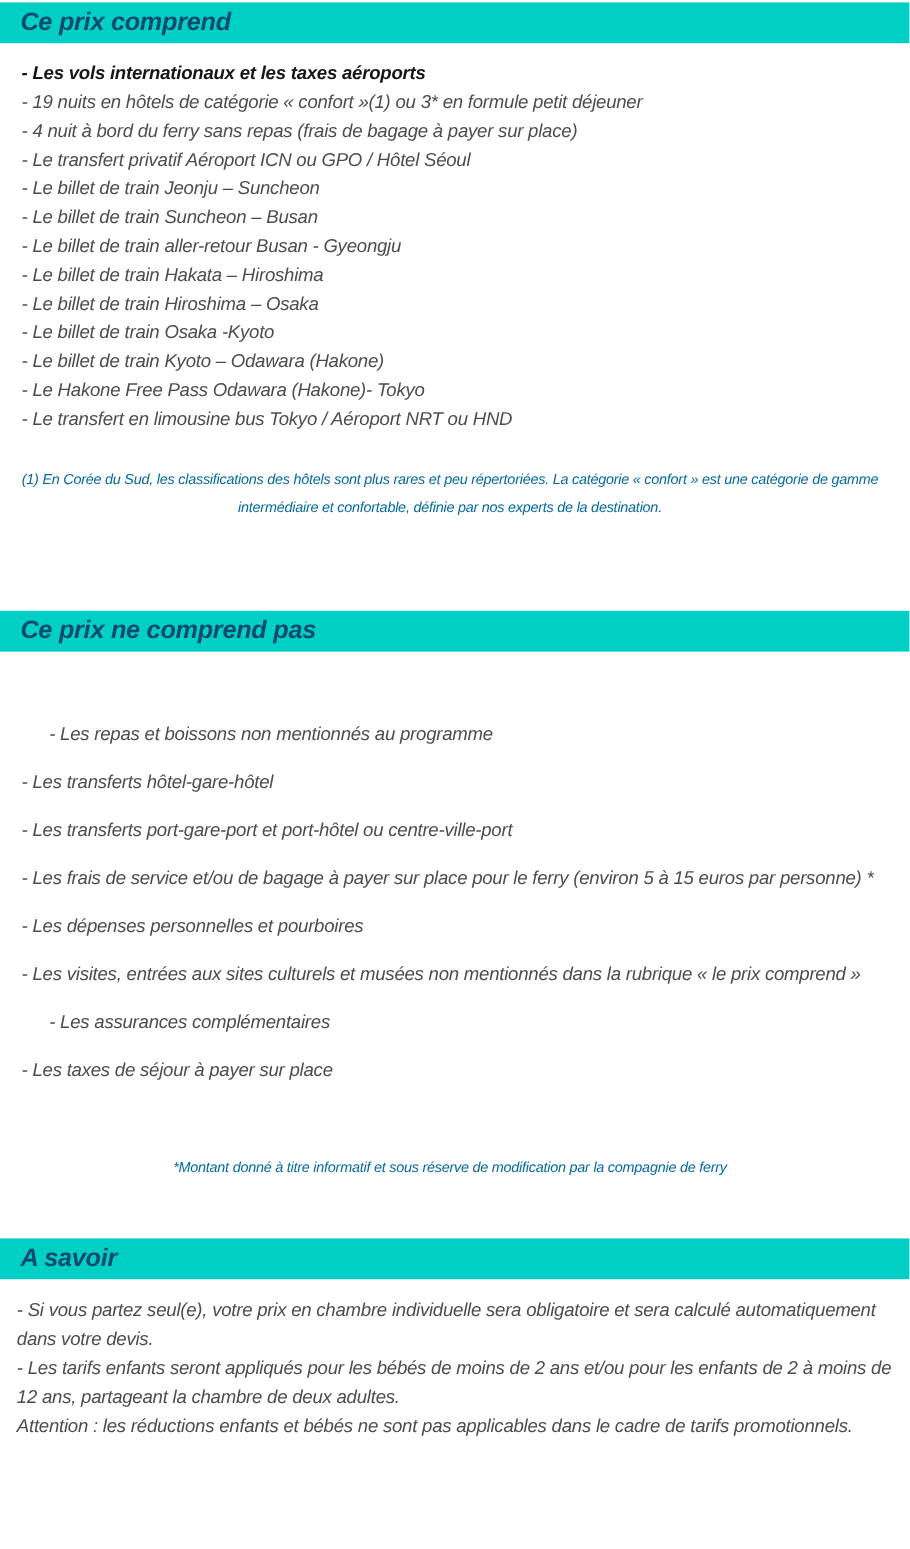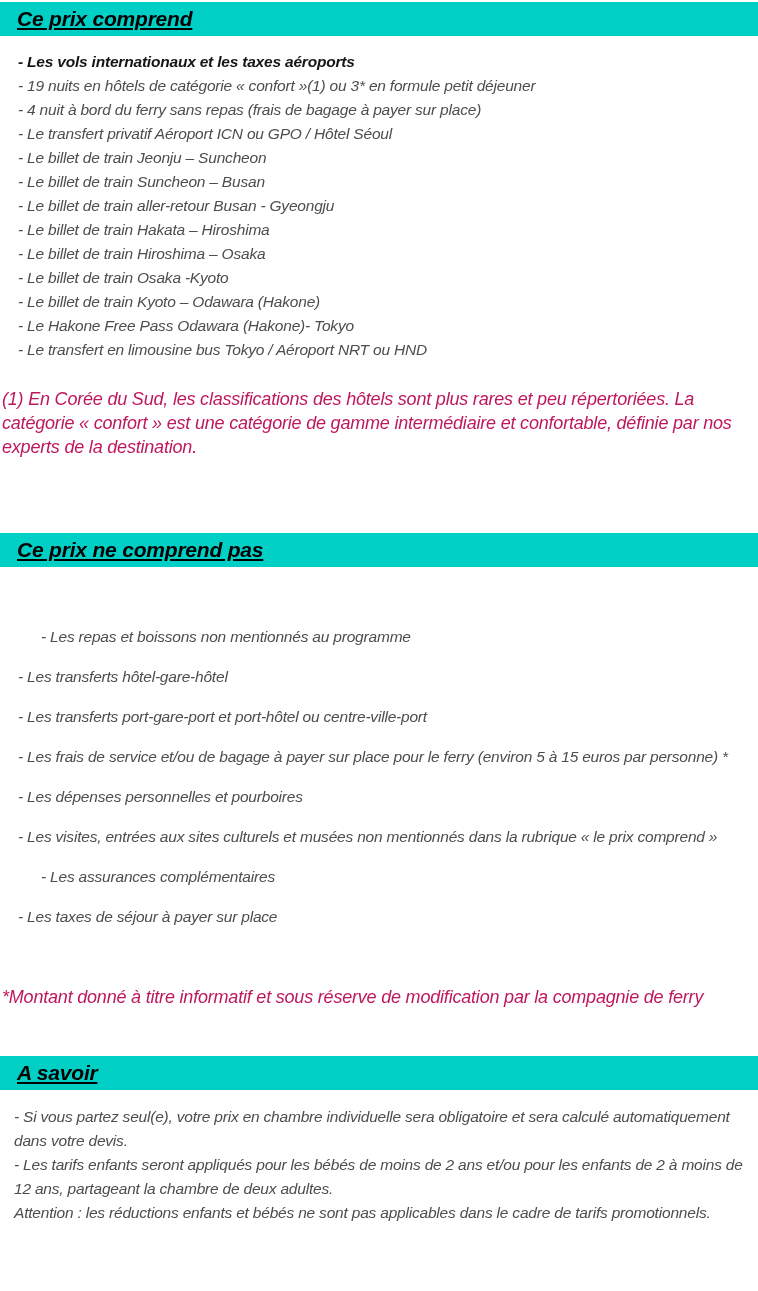--- a/index.html
+++ b/index.html
@@ -21,26 +21,25 @@
   }
   .section-bar {
     background: #00cfc6;
     height: 34px;
     display: flex;
     align-items: center;
     padding-left: 17px;
   }
   .section-bar .section-title {
     margin: 0;
-    color: #000000;
+    color: #0c4a6e;
     font-size: 21px;
     font-weight: 700;
     font-style: italic;
     letter-spacing: -0.2px;
-    text-decoration: underline;
   }
   .bar-includes { margin-top: 2px; }
   .bar-excludes { margin-top: 74px; }
   .bar-notes    { margin-top: 47px; }
 
   .list {
     list-style: none;
     margin: 0;
     padding: 0 6px 0 18px;
     font-size: 15.5px;
@@ -54,24 +53,25 @@
 
   li.bold-item {
     font-weight: 700;
     color: #161616;
   }
   li.indent-item { padding-left: 23px; }
 
   .footnote {
     margin: 0;
     padding: 0 10px 0 2px;
-    font-size: 18px;
+    font-size: 12px;
     line-height: 24px;
     letter-spacing: -0.2px;
-    color: #be185d;
+    color: #0369a1;
+    text-align: center;
   }
   .footnote-includes { margin-top: 25px; }
   .footnote-excludes { margin-top: 56px; }
 
   .notes-block {
     margin-top: 15px;
     padding: 0 8px 0 14px;
     font-size: 15.5px;
     line-height: 24px;
     letter-spacing: -0.2px;

